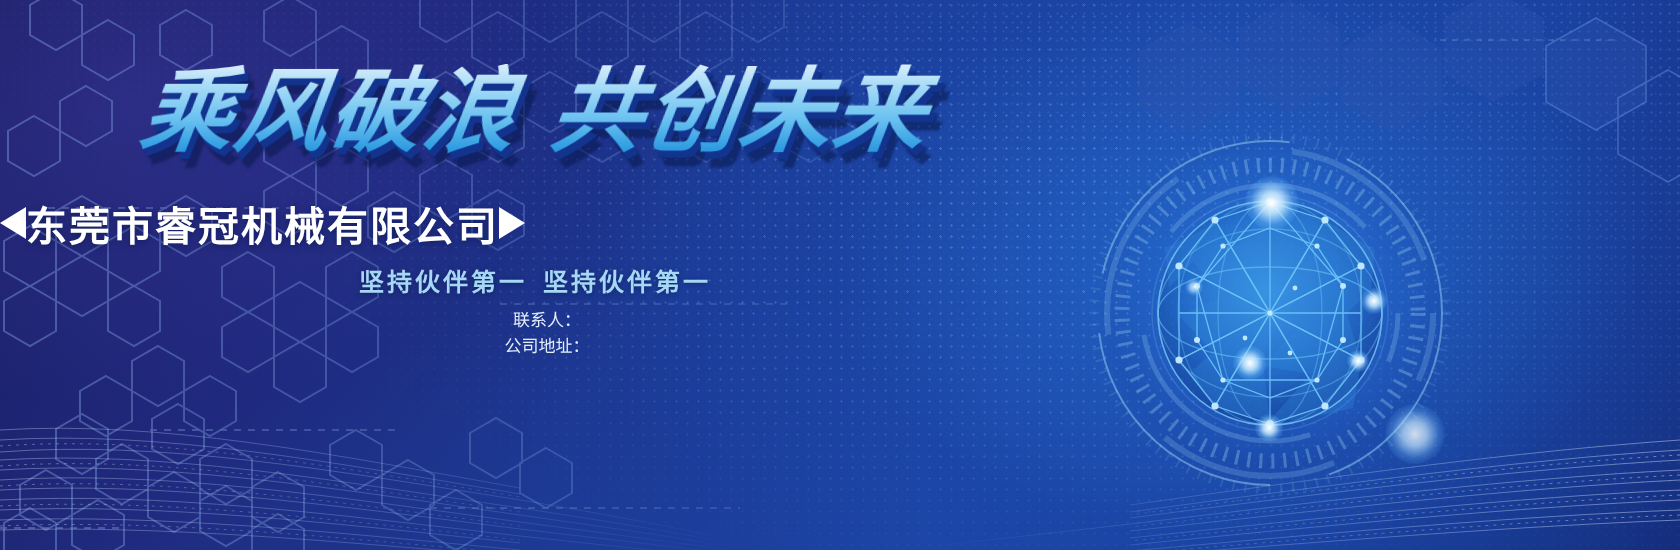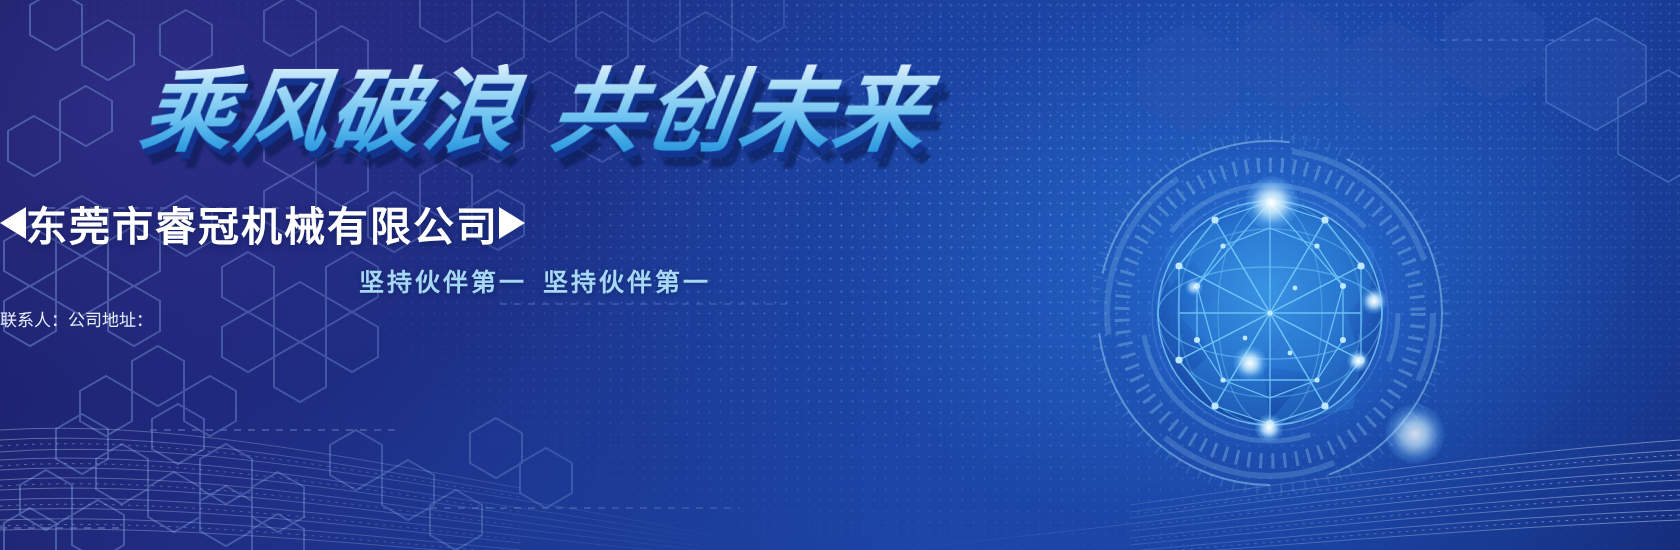--- a/index.html
+++ b/index.html
@@ -104,24 +104,24 @@
     font-weight:bold;
     color:#a6d8f5;
     letter-spacing:3px;
     white-space:nowrap;
     text-shadow:0 1px 5px rgba(6,20,70,0.5);
   }
   .slogan .sp { display:inline-block; width:16px; }
 
   .contact {
     position:absolute;
-    left:0; top:308px;
+    left:12px; top:308px;
     width:1070px;
     display:flex;
-    flex-direction:row;
+    flex-direction:column;
     align-items:center;
     font-family:"DejaVu Sans","Liberation Sans",sans-serif;
     font-size:17px;
     color:#e4eefb;
     line-height:1.5;
   }
   .c-line { display:flex; white-space:nowrap; }
   .c-line.addr { align-items:flex-end; }
   .c-label { flex:0 0 auto; }
   .c-value { flex:0 0 auto; }

